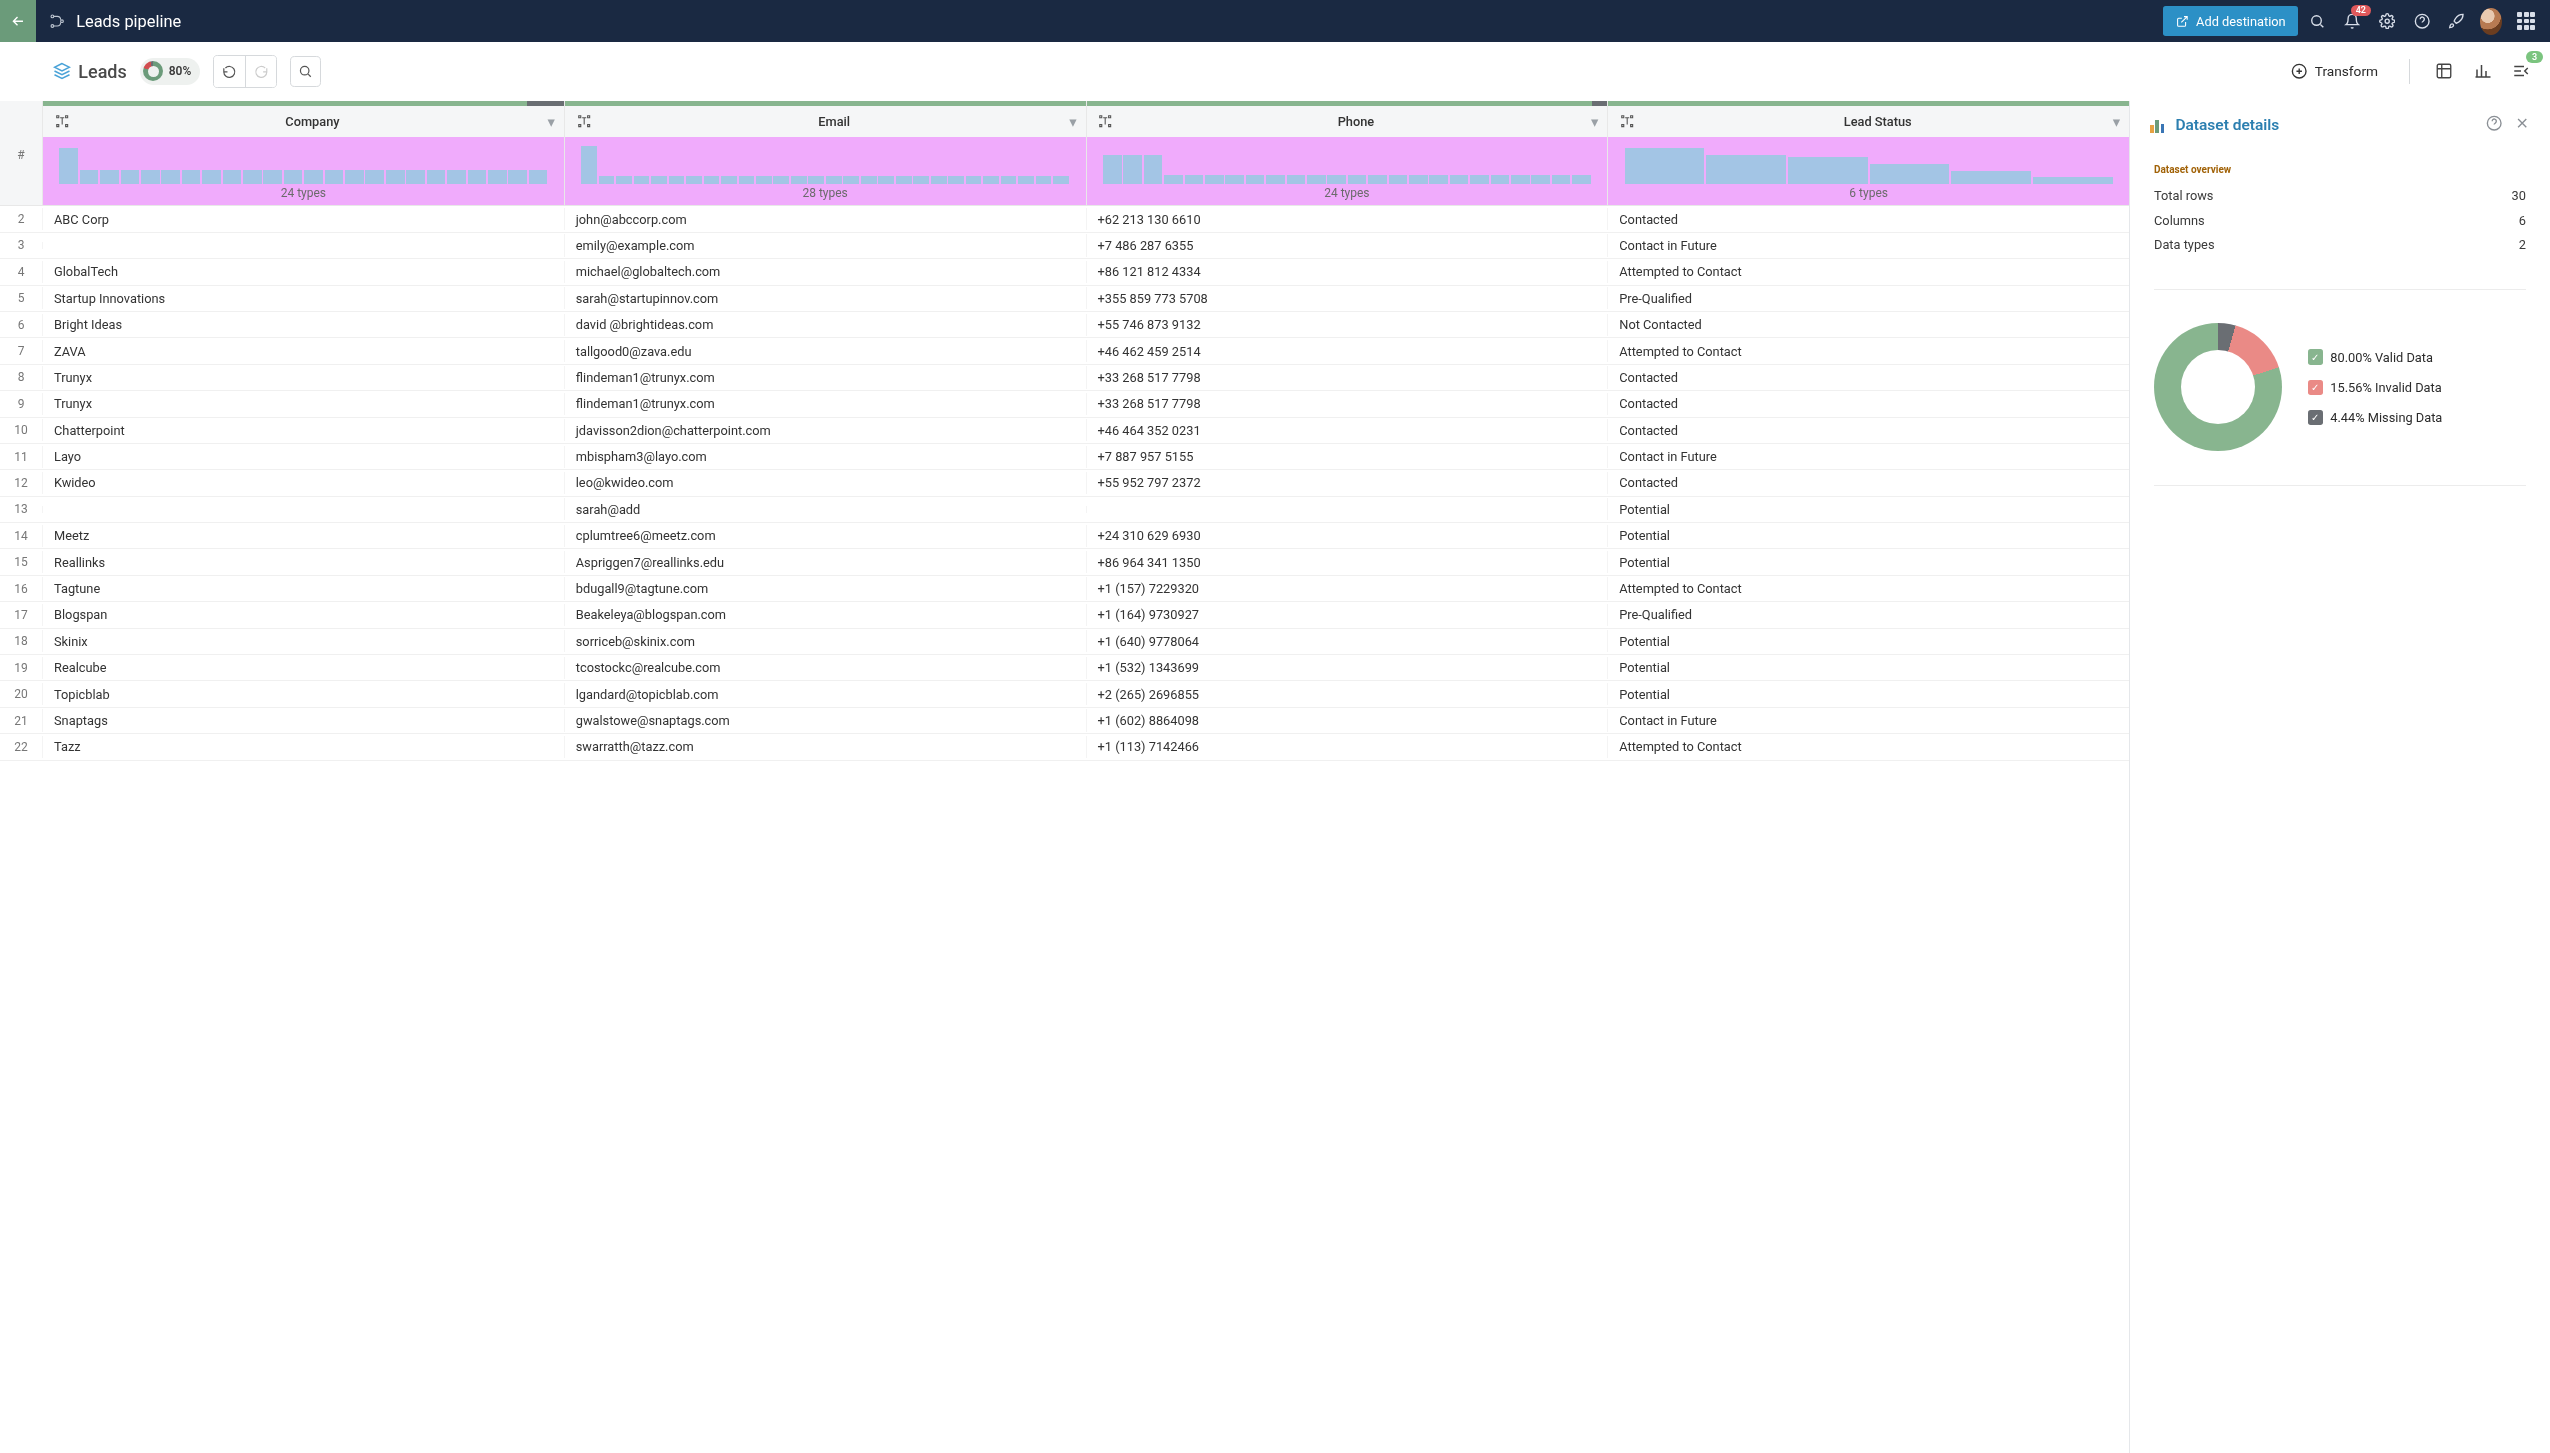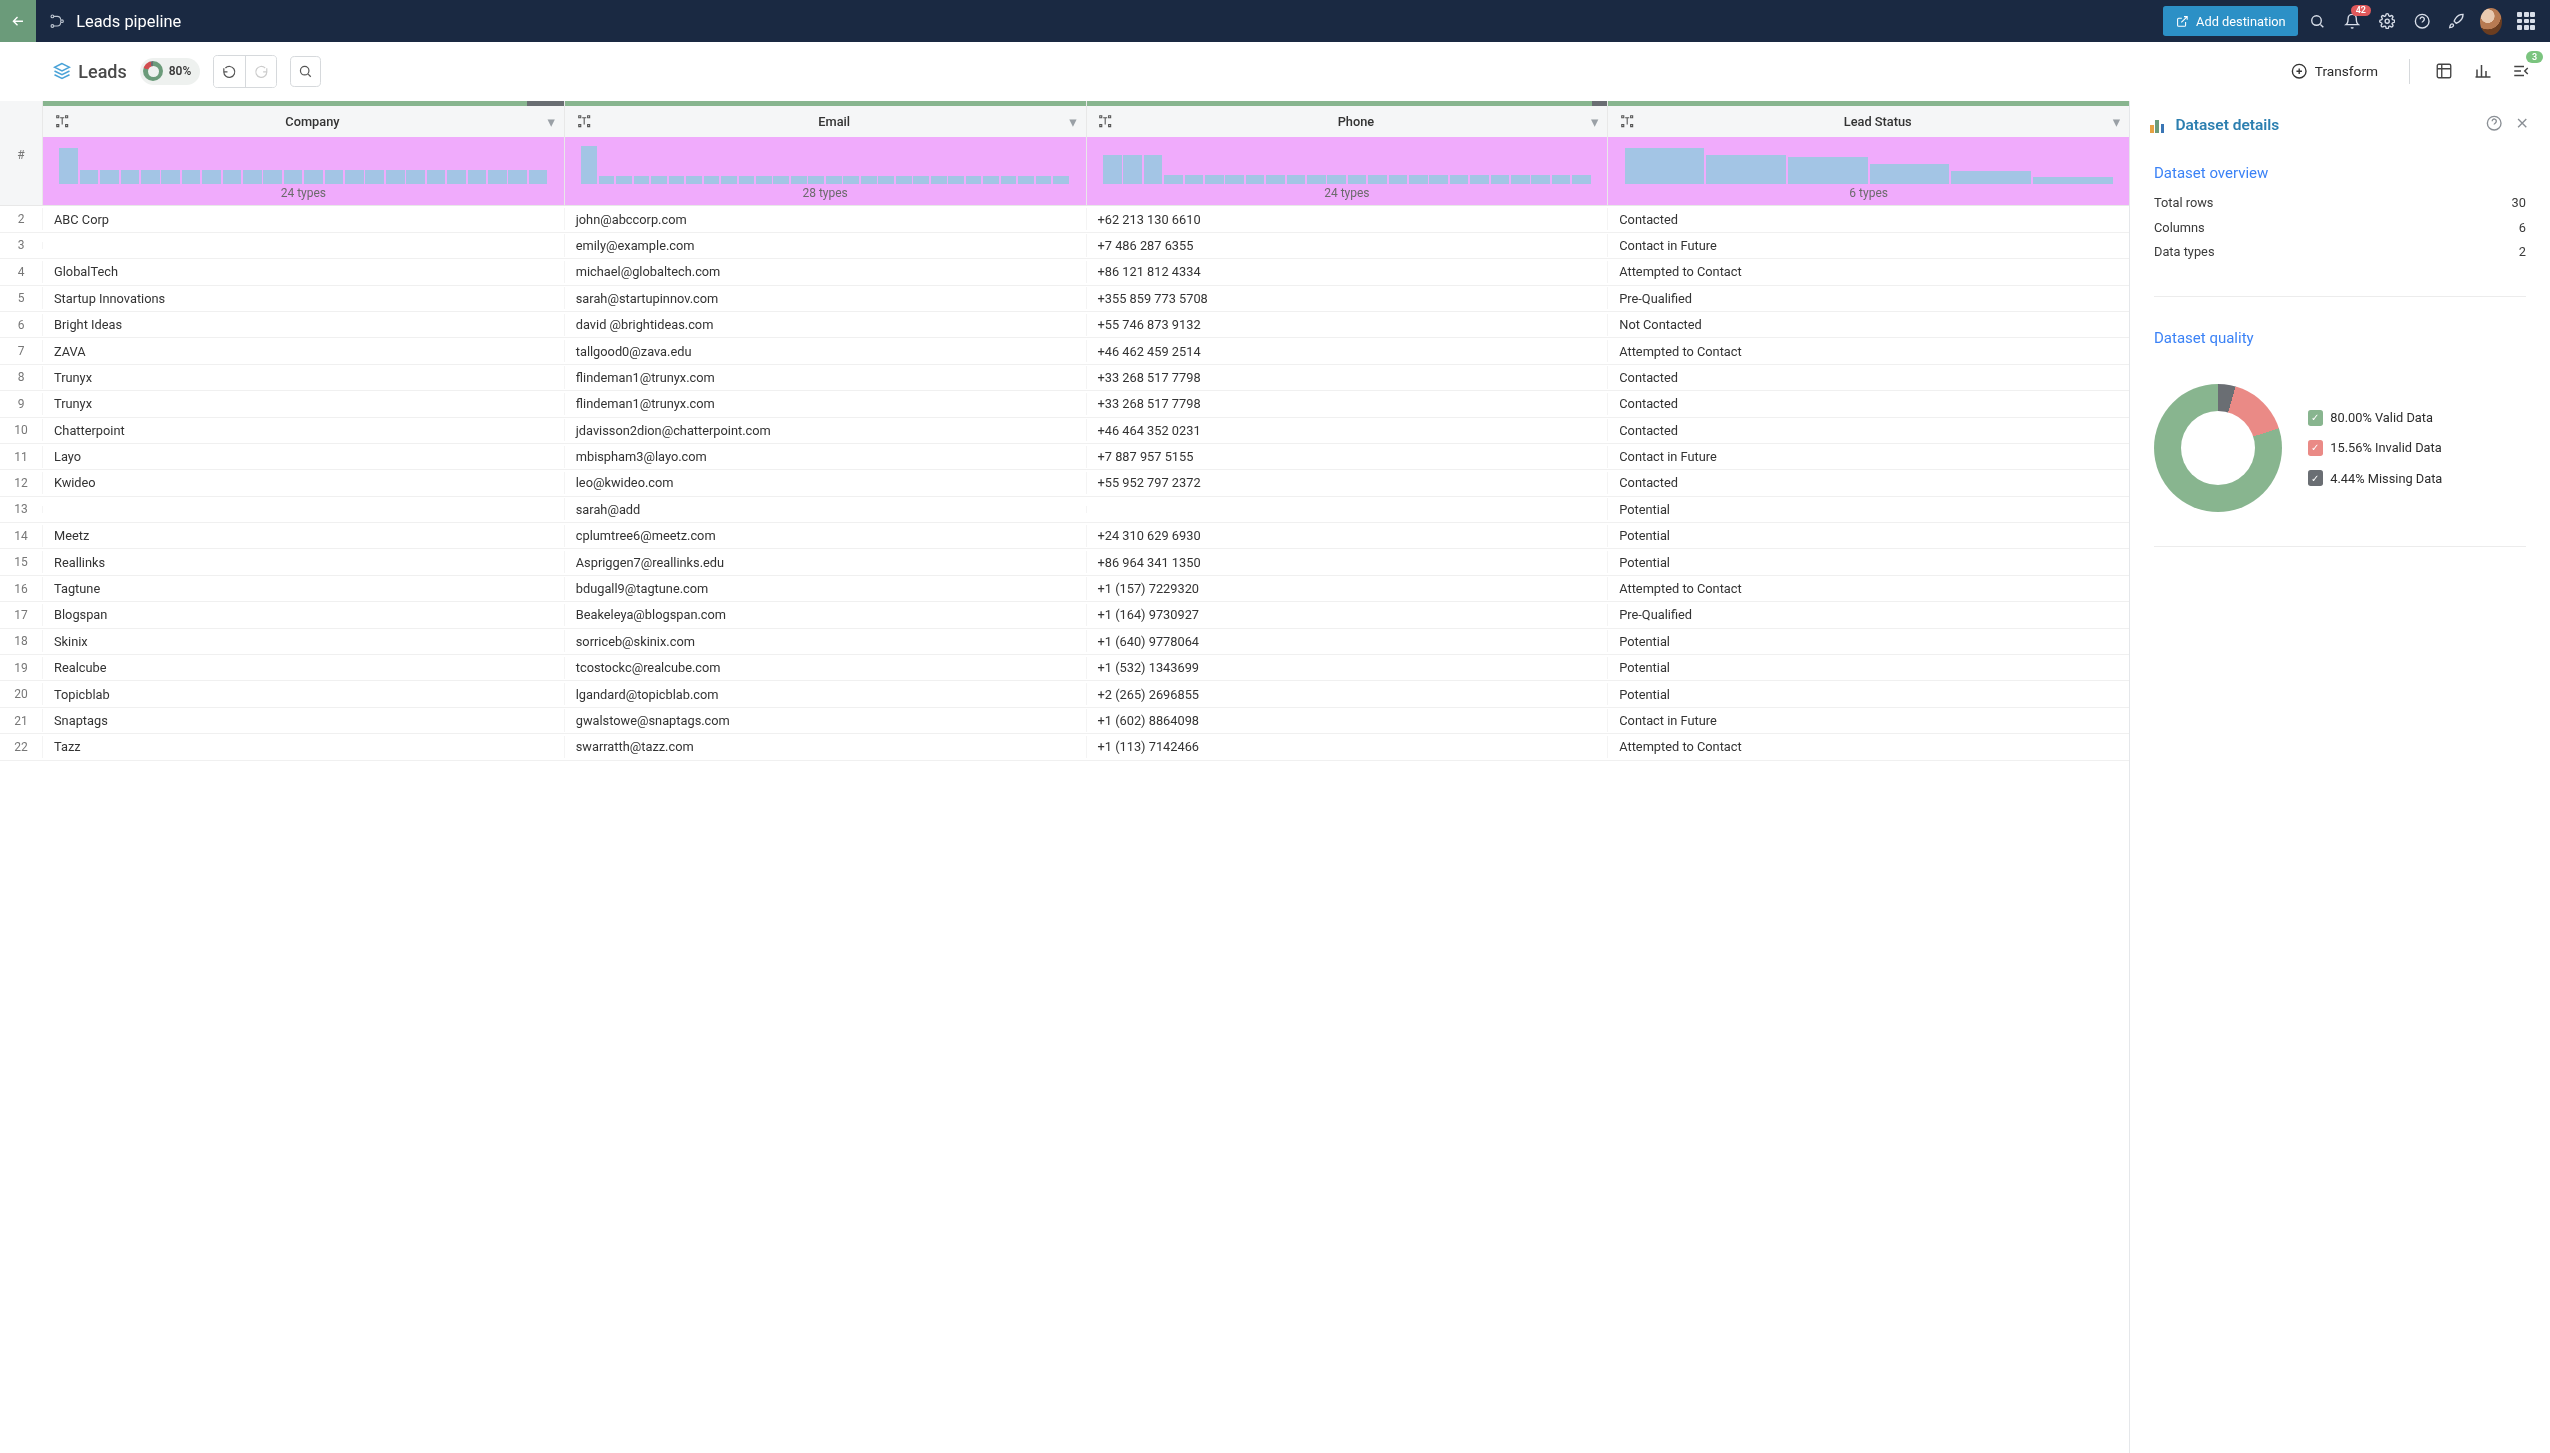--- a/index.html
+++ b/index.html
@@ -68,21 +68,21 @@
 .sidepanel { width: 421px; min-width: 421px; border-left: 0.9px solid #e5e7ea; background: #fff; display: flex; flex-direction: column; padding: 0; gap: 12px; }
 .sp-header { display: flex; align-items: center; padding: 14.6px 20px 9px; gap: 9px; }
 .sp-bars { width: 16.4px; height: 14.6px; display: flex; align-items: flex-end; gap: 1.8px; }
 .sp-bars span:nth-child(1){ width:3.6px; height:7.3px; background:#e6a243; }
 .sp-bars span:nth-child(2){ width:3.6px; height:12.8px; background:#6b9b7a; }
 .sp-bars span:nth-child(3){ width:3.6px; height:9px; background:#3a76b5; }
 .sp-title { font-size: 15.5px; font-weight: 600; color: #2c7fb0; flex: 1; }
 .sp-actions { display: flex; gap: 11px; color: #8a8f95; }
 .sp-actions span { cursor: pointer; }
 .sp-section { padding: 7.3px 24px; }
-.sp-heading { font-size: 15px; font-weight: 400; color: #3b82f6; margin-bottom: 9px; }
+.sp-heading { font-size: 10px; font-weight: 700; color: #a16207; margin-bottom: 9px; }
 .sp-kv { display: flex; justify-content: space-between; font-size: 12.8px; color: #3a3a3a; padding: 4.6px 0; }
 .sp-quality { display: flex; align-items: center; gap: 25.5px; padding: 9px 24px; }
 .donut-lg { width: 128px; height: 128px; border-radius: 50%; position: relative; }
 .donut-lg::after { content:''; position:absolute; inset: 27px; border-radius:50%; background:#fff; }
 .legend { display: flex; flex-direction: column; gap: 14.6px; font-size: 12.8px; }
 .legend-item { display: flex; align-items: center; gap: 7.3px; }
 .chk { width: 15.5px; height: 15.5px; border-radius: 2.7px; display: flex; align-items: center; justify-content: center; color: #fff; font-size: 10px; }
 .sp-hr { border: none; border-top: 0.9px solid #ececec; margin: 12.8px 24px; }
 </style>
 </head>
@@ -559,23 +559,20 @@
         <div class="sp-kv">
             <span>Columns</span>
             <span>6</span>
           </div>
         <div class="sp-kv">
             <span>Data types</span>
             <span>2</span>
           </div>
       </div>
       <hr class="sp-hr">
-      <div class="sp-section">
-        <div class="sp-heading">Dataset quality</div>
-      </div>
       <div class="sp-quality">
         <div class="donut-lg" id="donut" style="background: conic-gradient(rgb(106, 110, 115) 0%, rgb(106, 110, 115) 4.44%, rgb(234, 138, 134) 4.44%, rgb(234, 138, 134) 20%, rgb(136, 181, 143) 20%, rgb(136, 181, 143) 100%);"></div>
         <div class="legend">
           <div class="legend-item">
               <div class="chk" style="background:#88b58f">✓</div>
               <span>80.00% Valid Data</span>
             </div>
           <div class="legend-item">
               <div class="chk" style="background:#ea8a86">✓</div>
               <span>15.56% Invalid Data</span>

